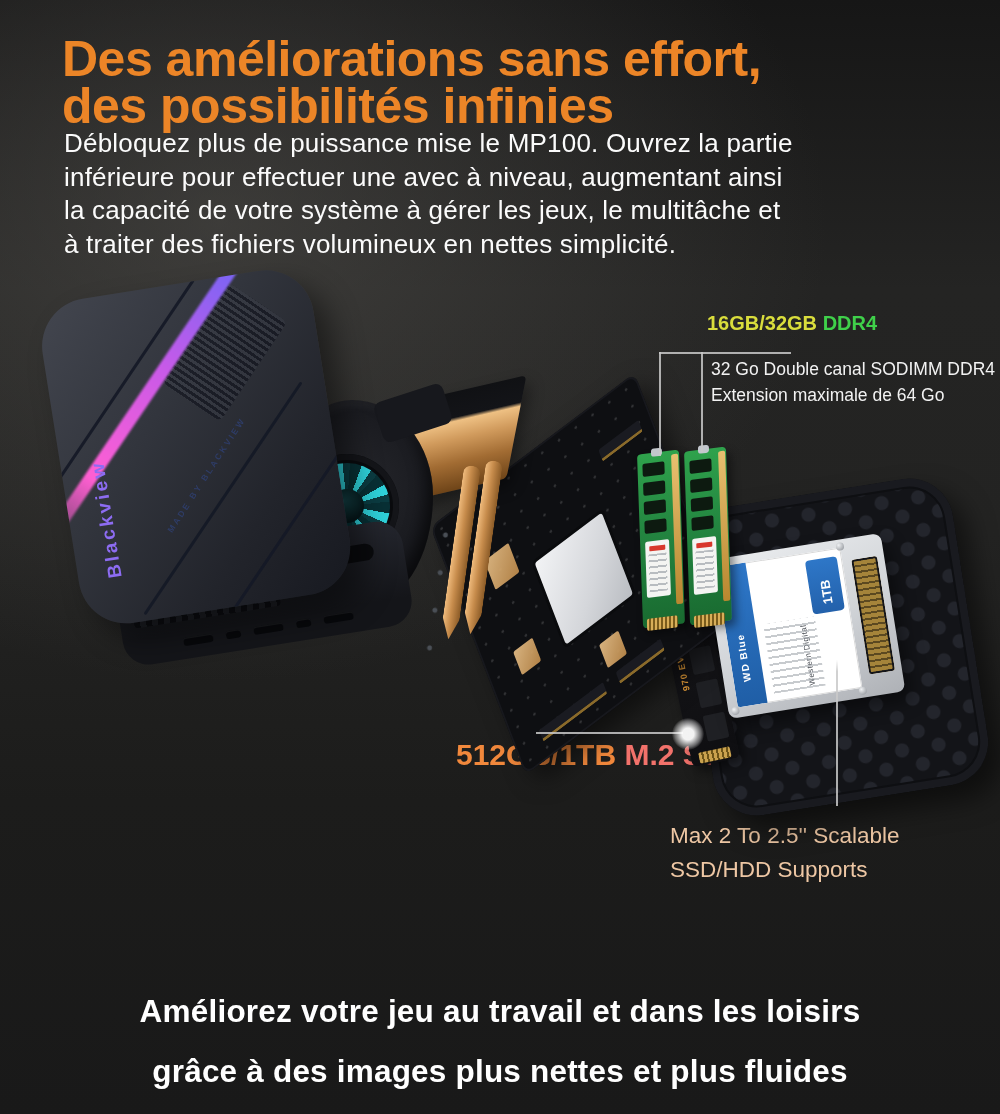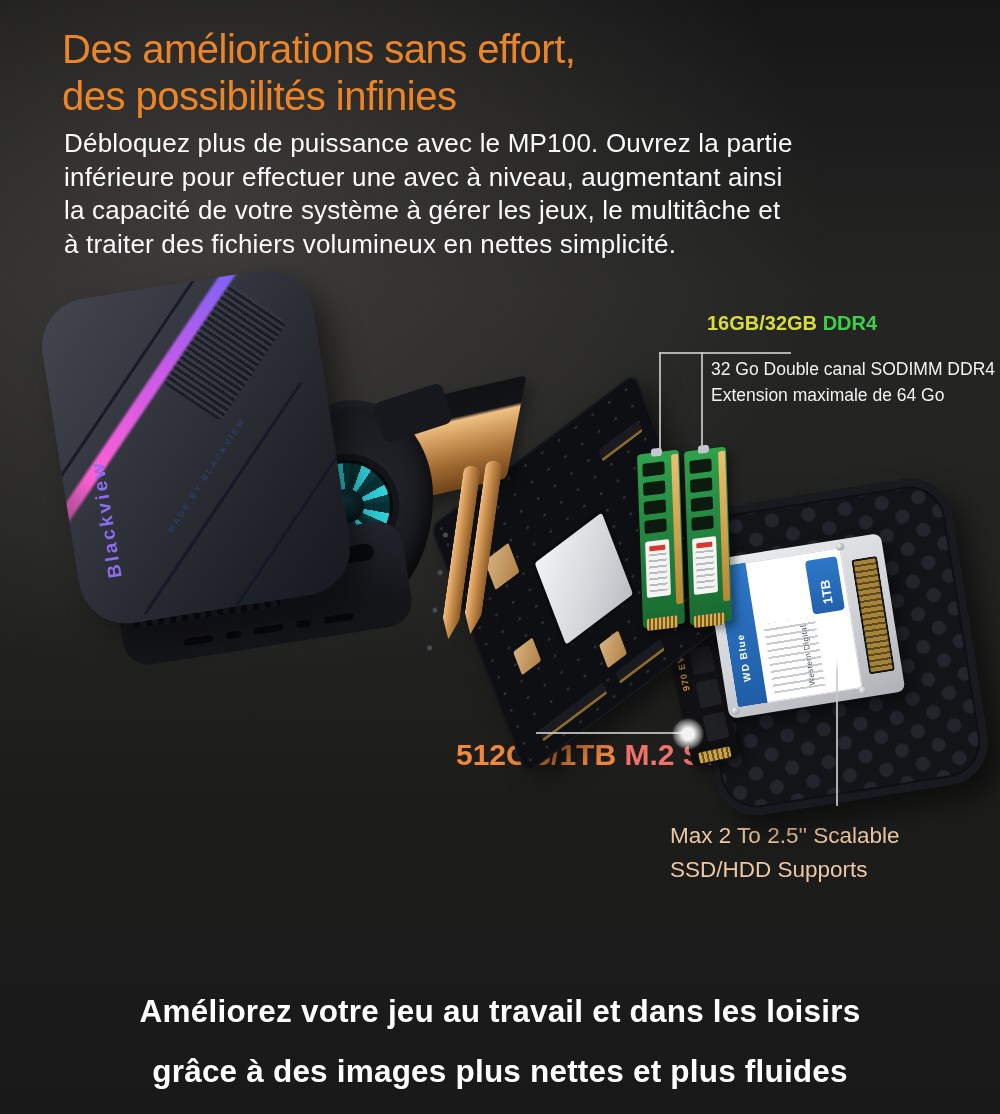--- a/index.html
+++ b/index.html
@@ -6,22 +6,22 @@
   html,body { background:#000; }
   .page {
     position:relative; width:1000px; height:1114px; overflow:hidden;
     font-family:"Liberation Sans","DejaVu Sans",sans-serif;
     background:
       radial-gradient(ellipse 980px 740px at 22% 20%, rgba(88,86,82,.50) 0%, rgba(40,40,39,0) 62%),
       linear-gradient(180deg,#161616 0%,#242423 26%,#232322 48%,#1c1c1b 72%,#191919 100%);
     background-color:#1a1a1a;
   }
   
-  .headline { position:absolute; left:62px; top:26px; color:var(--heading,#ec8527);
-    font-size:40px; font-weight:400; line-height:47px; letter-spacing:-0.5px; }
+  .headline { position:absolute; left:62px; top:36px; color:var(--heading,#ec8527);
+    font-size:50px; font-weight:700; line-height:47px; letter-spacing:-0.5px; }
   .intro { position:absolute; left:64px; top:127px; color:#fbfbfb; font-size:26px;
     line-height:33.5px; letter-spacing:0.2px; }
   
   .ram-title { position:absolute; left:707px; top:312px; font-size:20px; font-weight:600; }
   .ram-title .qty  { color:var(--ram-yellow,#d9dd3c); }
   .ram-title .typ  { color:var(--ram-green,#3fd04a); }
   .ram-desc { position:absolute; left:711px; top:357px; font-size:17.5px; line-height:25.5px; color:#f2f2f2; }
   .ssd-title { position:absolute; left:456px; top:738px; font-size:30px; font-weight:600; }
   .ssd-title .qty { color:var(--ssd-orange,#f1883c); }
   .ssd-title .typ { color:var(--ssd-coral,#f2726b); }
@@ -165,21 +165,21 @@
 <body>
 
 <div class="page">
 
   <div class="headline">
     <div>Des améliorations sans effort,</div>
     <div>des possibilités infinies</div>
   </div>
 
   <div class="intro">
-    <div>Débloquez plus de puissance avec le MP100. Ouvrez la partie</div>
+    <div>Débloquez plus de puissance mise le MP100. Ouvrez la partie</div>
     <div>inférieure pour effectuer une avec à niveau, augmentant ainsi</div>
     <div>la capacité de votre système à gérer les jeux, le multitâche et</div>
     <div>à traiter des fichiers volumineux en nettes simplicité.</div>
   </div>
 
   <div class="hero">
 
     <div class="cover"></div>
 
     <div class="hdd">

